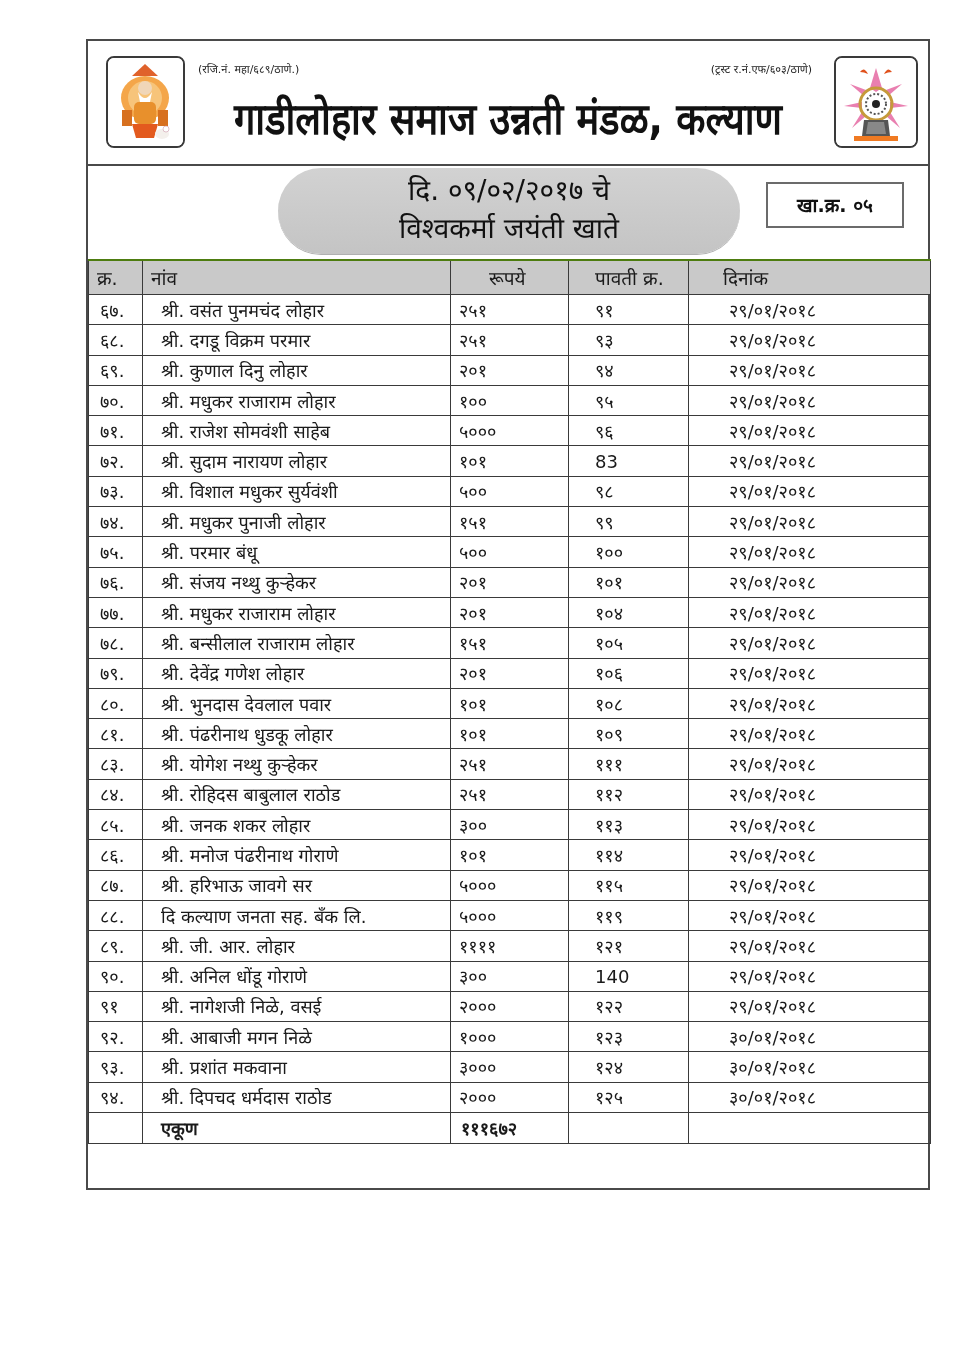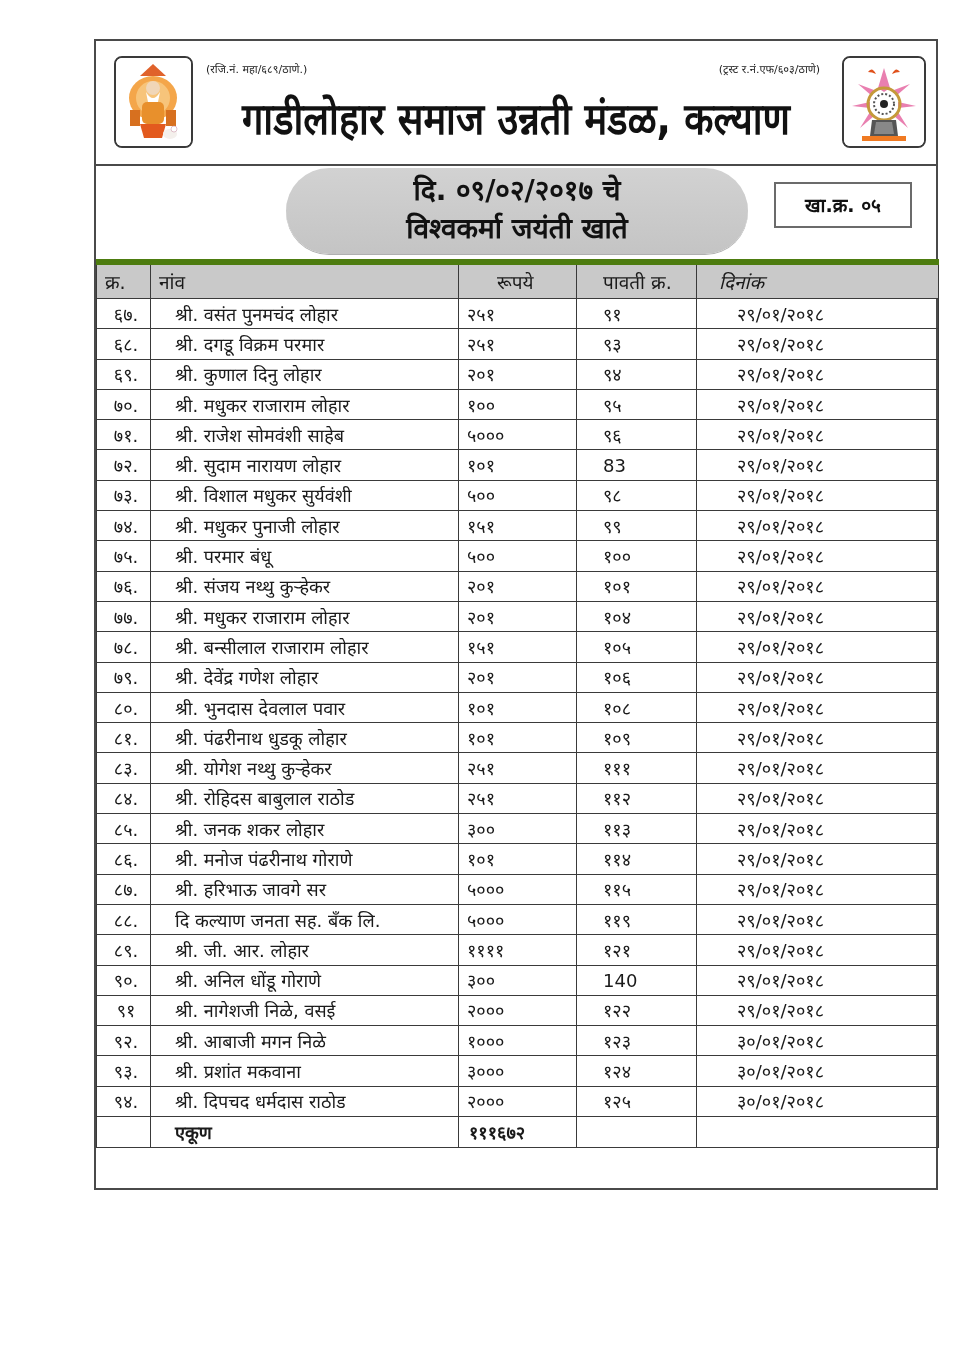--- a/index.html
+++ b/index.html
@@ -16,21 +16,20 @@
       overflow: hidden;
     }
     .frame {
       position: absolute;
       left: 86px;
       top: 39px;
       width: 840px;
       height: 1147px;
       border: 2px solid #4a4a4a;
       box-sizing: content-box;
-      margin-left: 8px;
     }
     
     .header {
       position: absolute;
       left: 0; top: 0;
       width: 840px;
       height: 123px;
       border-bottom: 2px solid #4a4a4a;
       background: #fff;
     }
@@ -83,21 +82,21 @@
       top: 2px;
       width: 462px;
       height: 86px;
       border-radius: 43px;
       background: linear-gradient(#d2d2d2, #c4c4c4);
       box-shadow: 0 1px 0 #b0b0b0;
       text-align: center;
     }
     .title-line1, .title-line2 {
       display: block;
-      font-weight: bold;
+      font-weight: normal;
       font-size: 28px;
       line-height: 38px;
       color: #111;
       white-space: nowrap;
     }
     .title-line1 { margin-top: 4px; }
     .account-box {
       position: absolute;
       left: 678px;
       top: 16px;
@@ -133,27 +132,27 @@
       text-align: left;
       vertical-align: middle;
       white-space: nowrap;
       overflow: hidden;
     }
     table.ledger thead th {
       background: #c9c9c9;
       font-weight: normal;
       height: 33px;
       font-size: 19px;
-      border-top: 6px solid #4d7c0f;
+      border-top: 2px solid #4d7c0f;
     }
     table.ledger th.h-amt { padding-left: 38px; }
     table.ledger th.h-rcpt { padding-left: 26px; }
-    table.ledger th.h-date { padding-left: 22px; font-style: italic; }
-    table.ledger td.sr { padding-left: 5px; text-align: center; }
-    table.ledger td.name { padding-left: 24px; }
+    table.ledger th.h-date { padding-left: 34px; }
+    table.ledger td.sr { padding-left: 11px; }
+    table.ledger td.name { padding-left: 18px; }
     table.ledger td.amt { }
     table.ledger td.rcpt { padding-left: 26px; }
     table.ledger td.date { padding-left: 40px; }
     table.ledger tr.total td { font-weight: bold; height: 30px; }
     table.ledger tr.total td.amt { padding-left: 10px; }
   </style>
 </head>
 <body>
 
 <div class="frame">

